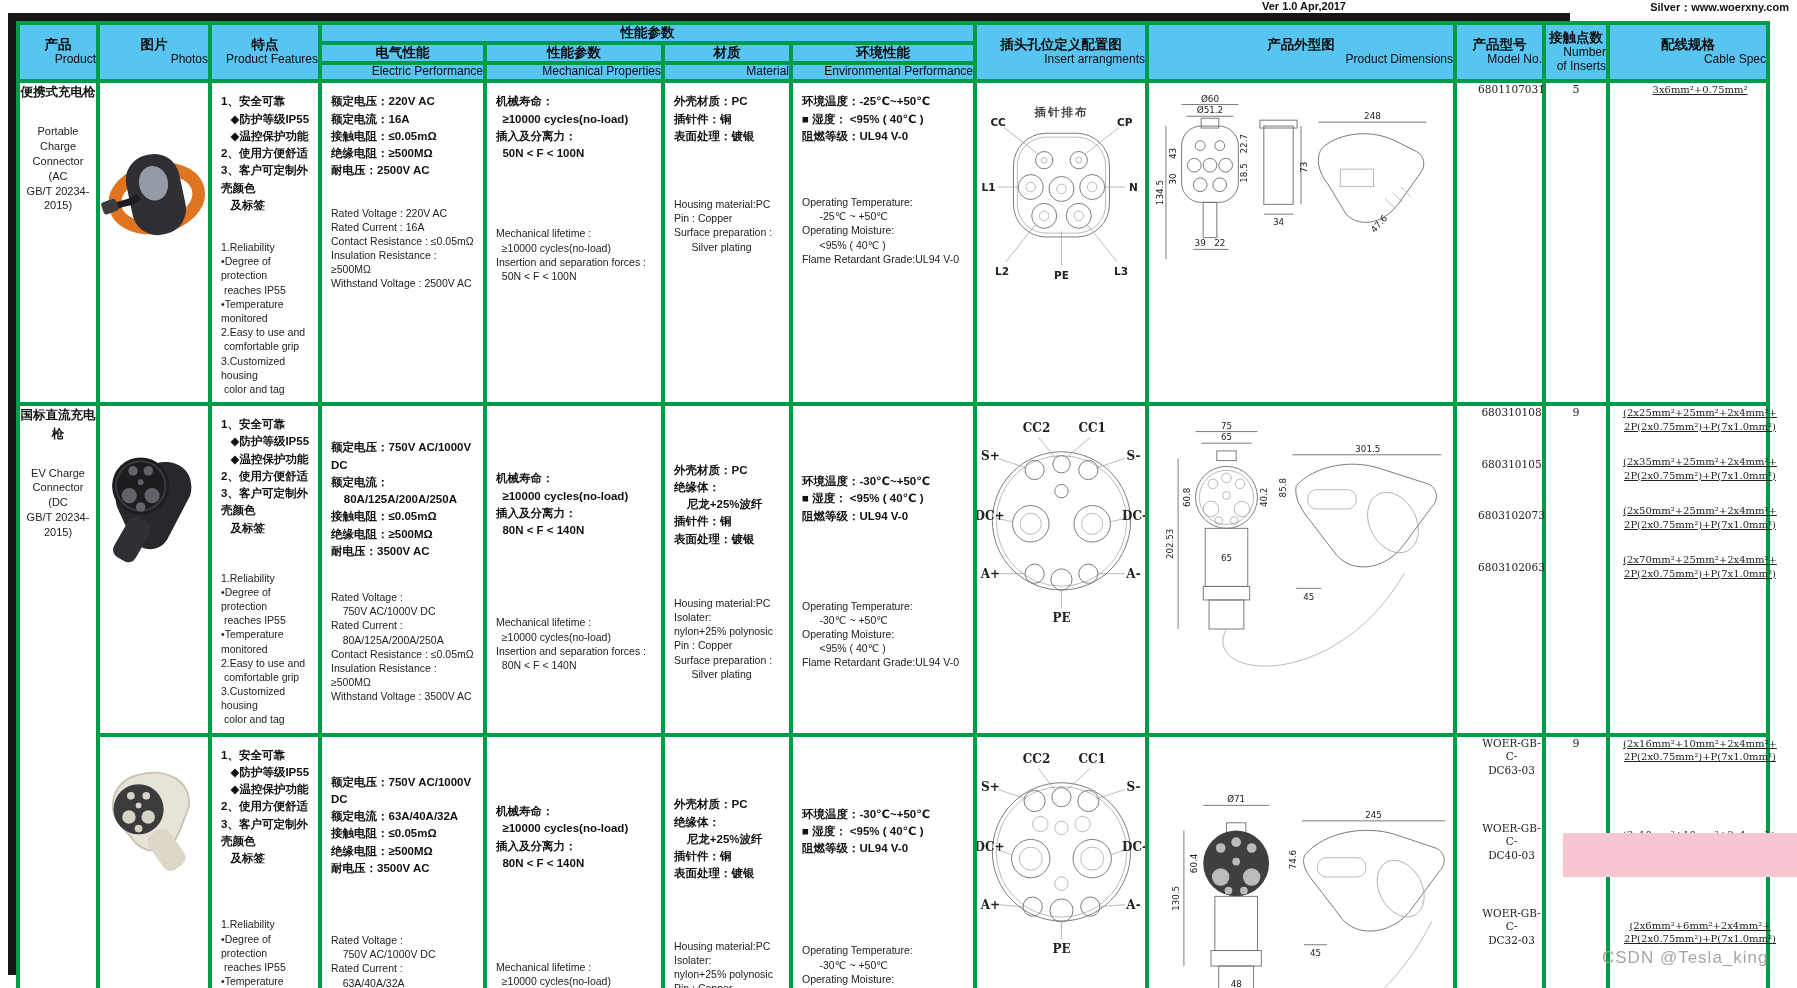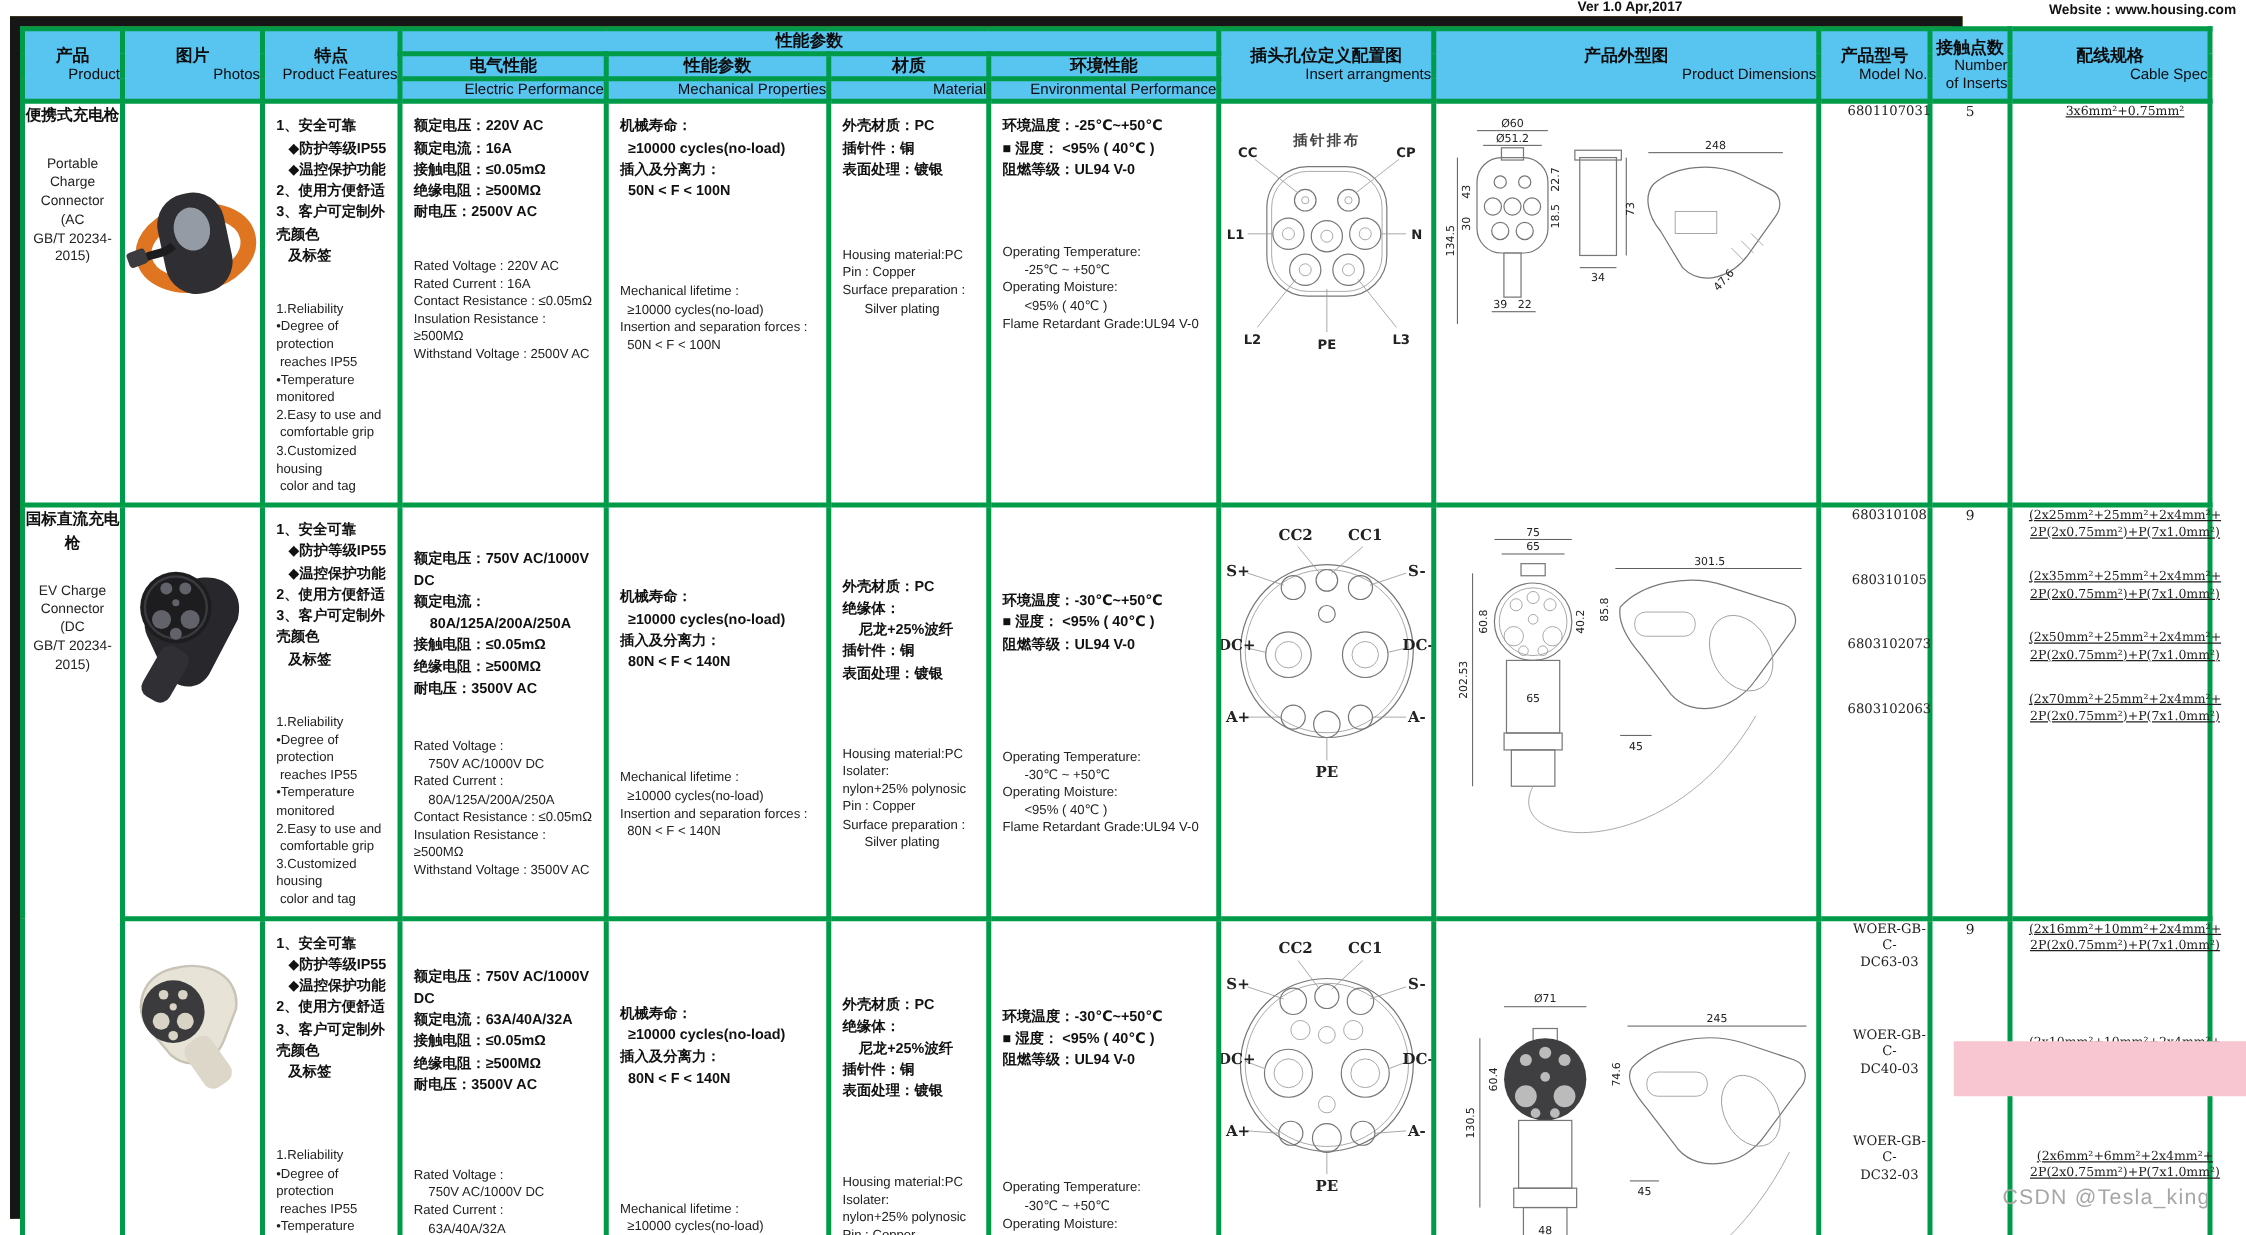--- a/index.html
+++ b/index.html
@@ -1,21 +1,21 @@
 <!DOCTYPE html>
 <html><head>
 <meta charset="utf-8">
 <style>
   html,body{margin:0;padding:0;background:#ffffff;}
   body{font-family:"Liberation Sans","DejaVu Sans",sans-serif;}
   .sheet{position:relative;width:1797px;height:988px;background:#fff;overflow:hidden;}
   .topnote{position:absolute;top:0;font-size:11px;font-weight:bold;color:#111;white-space:nowrap;}
   .topnote.ver{left:1262px;}
   .topnote.site{right:8px;}
-  .frame{position:absolute;left:8px;top:13px;width:1562px;height:962px;border:8px solid #161616;box-sizing:border-box;background:#a16207;}
+  .frame{position:absolute;left:8px;top:13px;width:1562px;height:962px;border:8px solid #161616;box-sizing:border-box;background:#7dd3fc;}
   table.spec{width:100%;height:100%;border-collapse:collapse;table-layout:fixed;}
   .spec th,.spec td{border:4px solid #009b48;padding:0;box-sizing:border-box;}
   .spec thead th{background:#58c4f0;color:#0c0c0c;text-align:center;vertical-align:middle;}
   .hzh{font-size:13.5px;font-weight:bold;line-height:1.2;}
   .hen{font-size:12px;font-weight:normal;line-height:1.15;white-space:pre-line;text-align:right;}
   .spec td{background:#fff;vertical-align:top;}
   td.vmid{vertical-align:middle;}
   .cellpad{padding:10px 6px 6px 9px;}
   .zh{font-weight:bold;font-size:11.5px;line-height:1.5;white-space:pre-line;color:#111;}
   .en{font-weight:normal;font-size:10.5px;line-height:1.35;white-space:pre-line;color:#222;margin-top:26px;}
@@ -38,21 +38,21 @@
   svg .title{font-size:12px;font-weight:bold;fill:#444;letter-spacing:2px;}
   .wm-pink{position:absolute;left:1563px;top:833px;width:234px;height:44px;background:#f7c6d0;}
   .wm-text{position:absolute;left:1602px;top:948px;font-size:17px;color:#a6a6a6;letter-spacing:1px;}
 </style>
 </head>
 <body>
 
 <div class="sheet">
 
   <div class="topnote ver">Ver 1.0 Apr,2017</div>
-  <div class="topnote site">Website：www.housing.com</div>
+  <div class="topnote site">Silver：www.woerxny.com</div>
 
   <div class="frame">
     <table class="spec">
       <colgroup>
         <col style="width:80px">
           <col style="width:112px">
           <col style="width:110px">
         <col style="width:165px">
           <col style="width:178px">
           <col style="width:128px">

